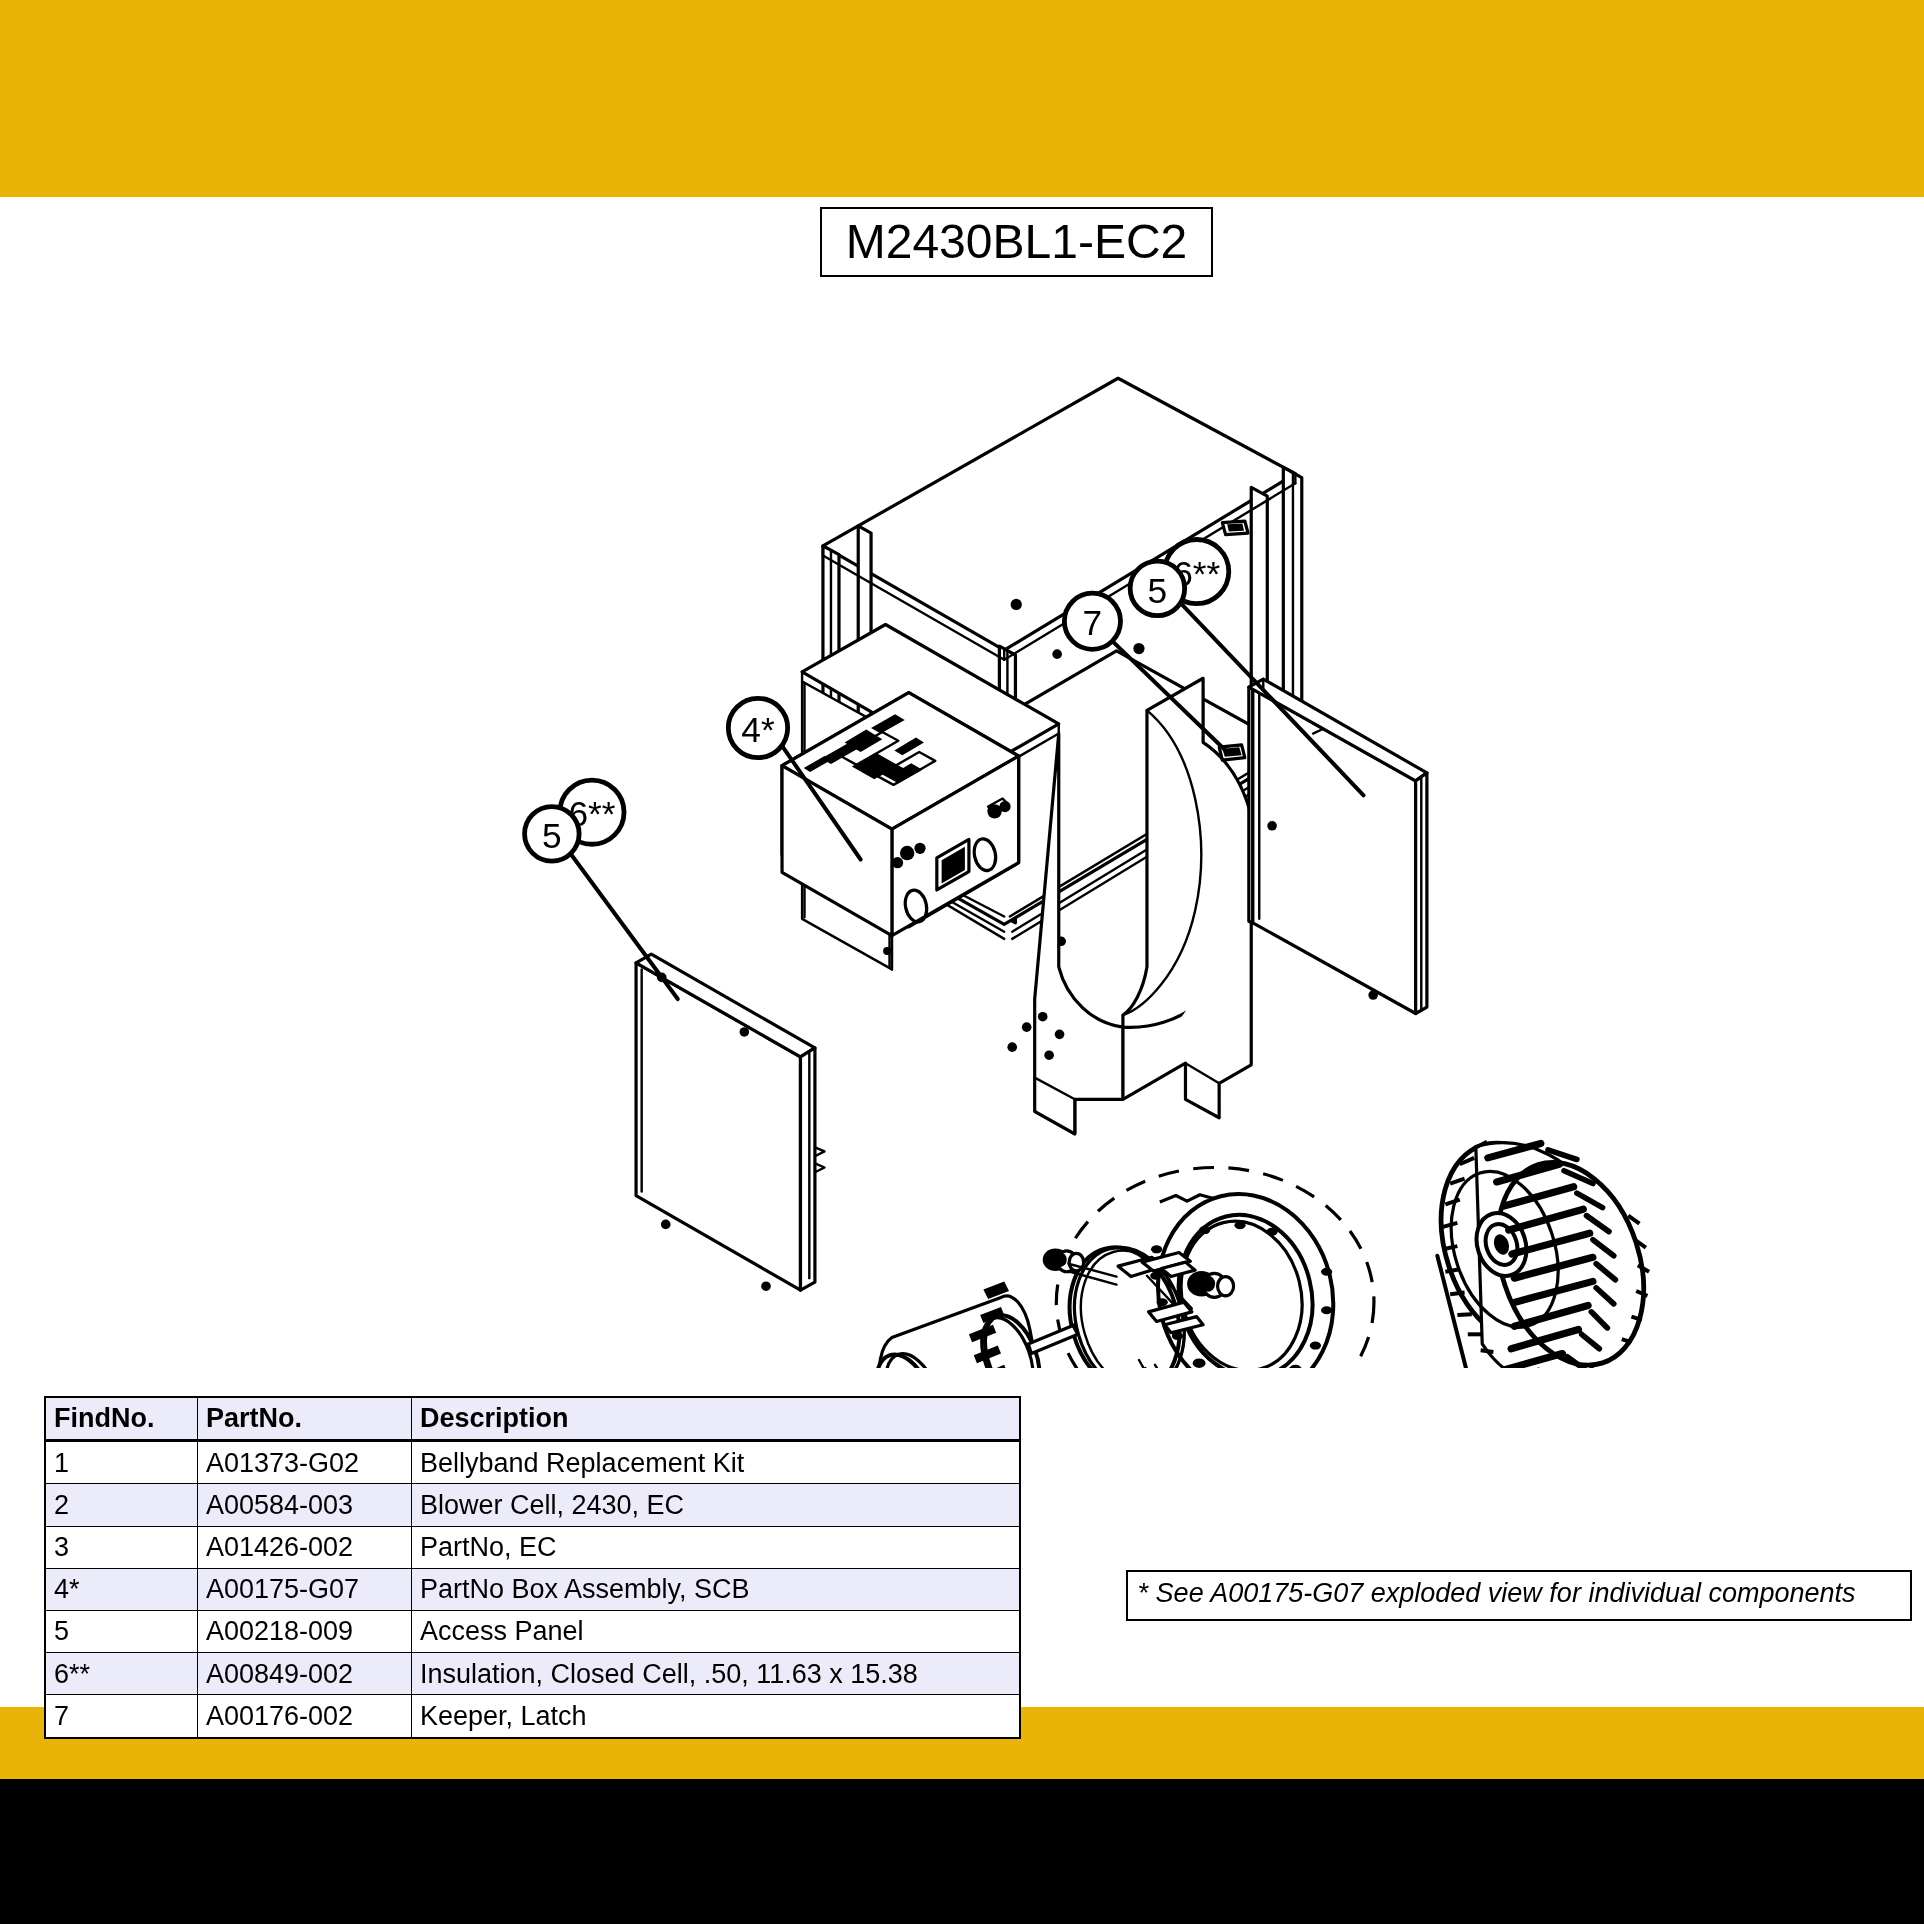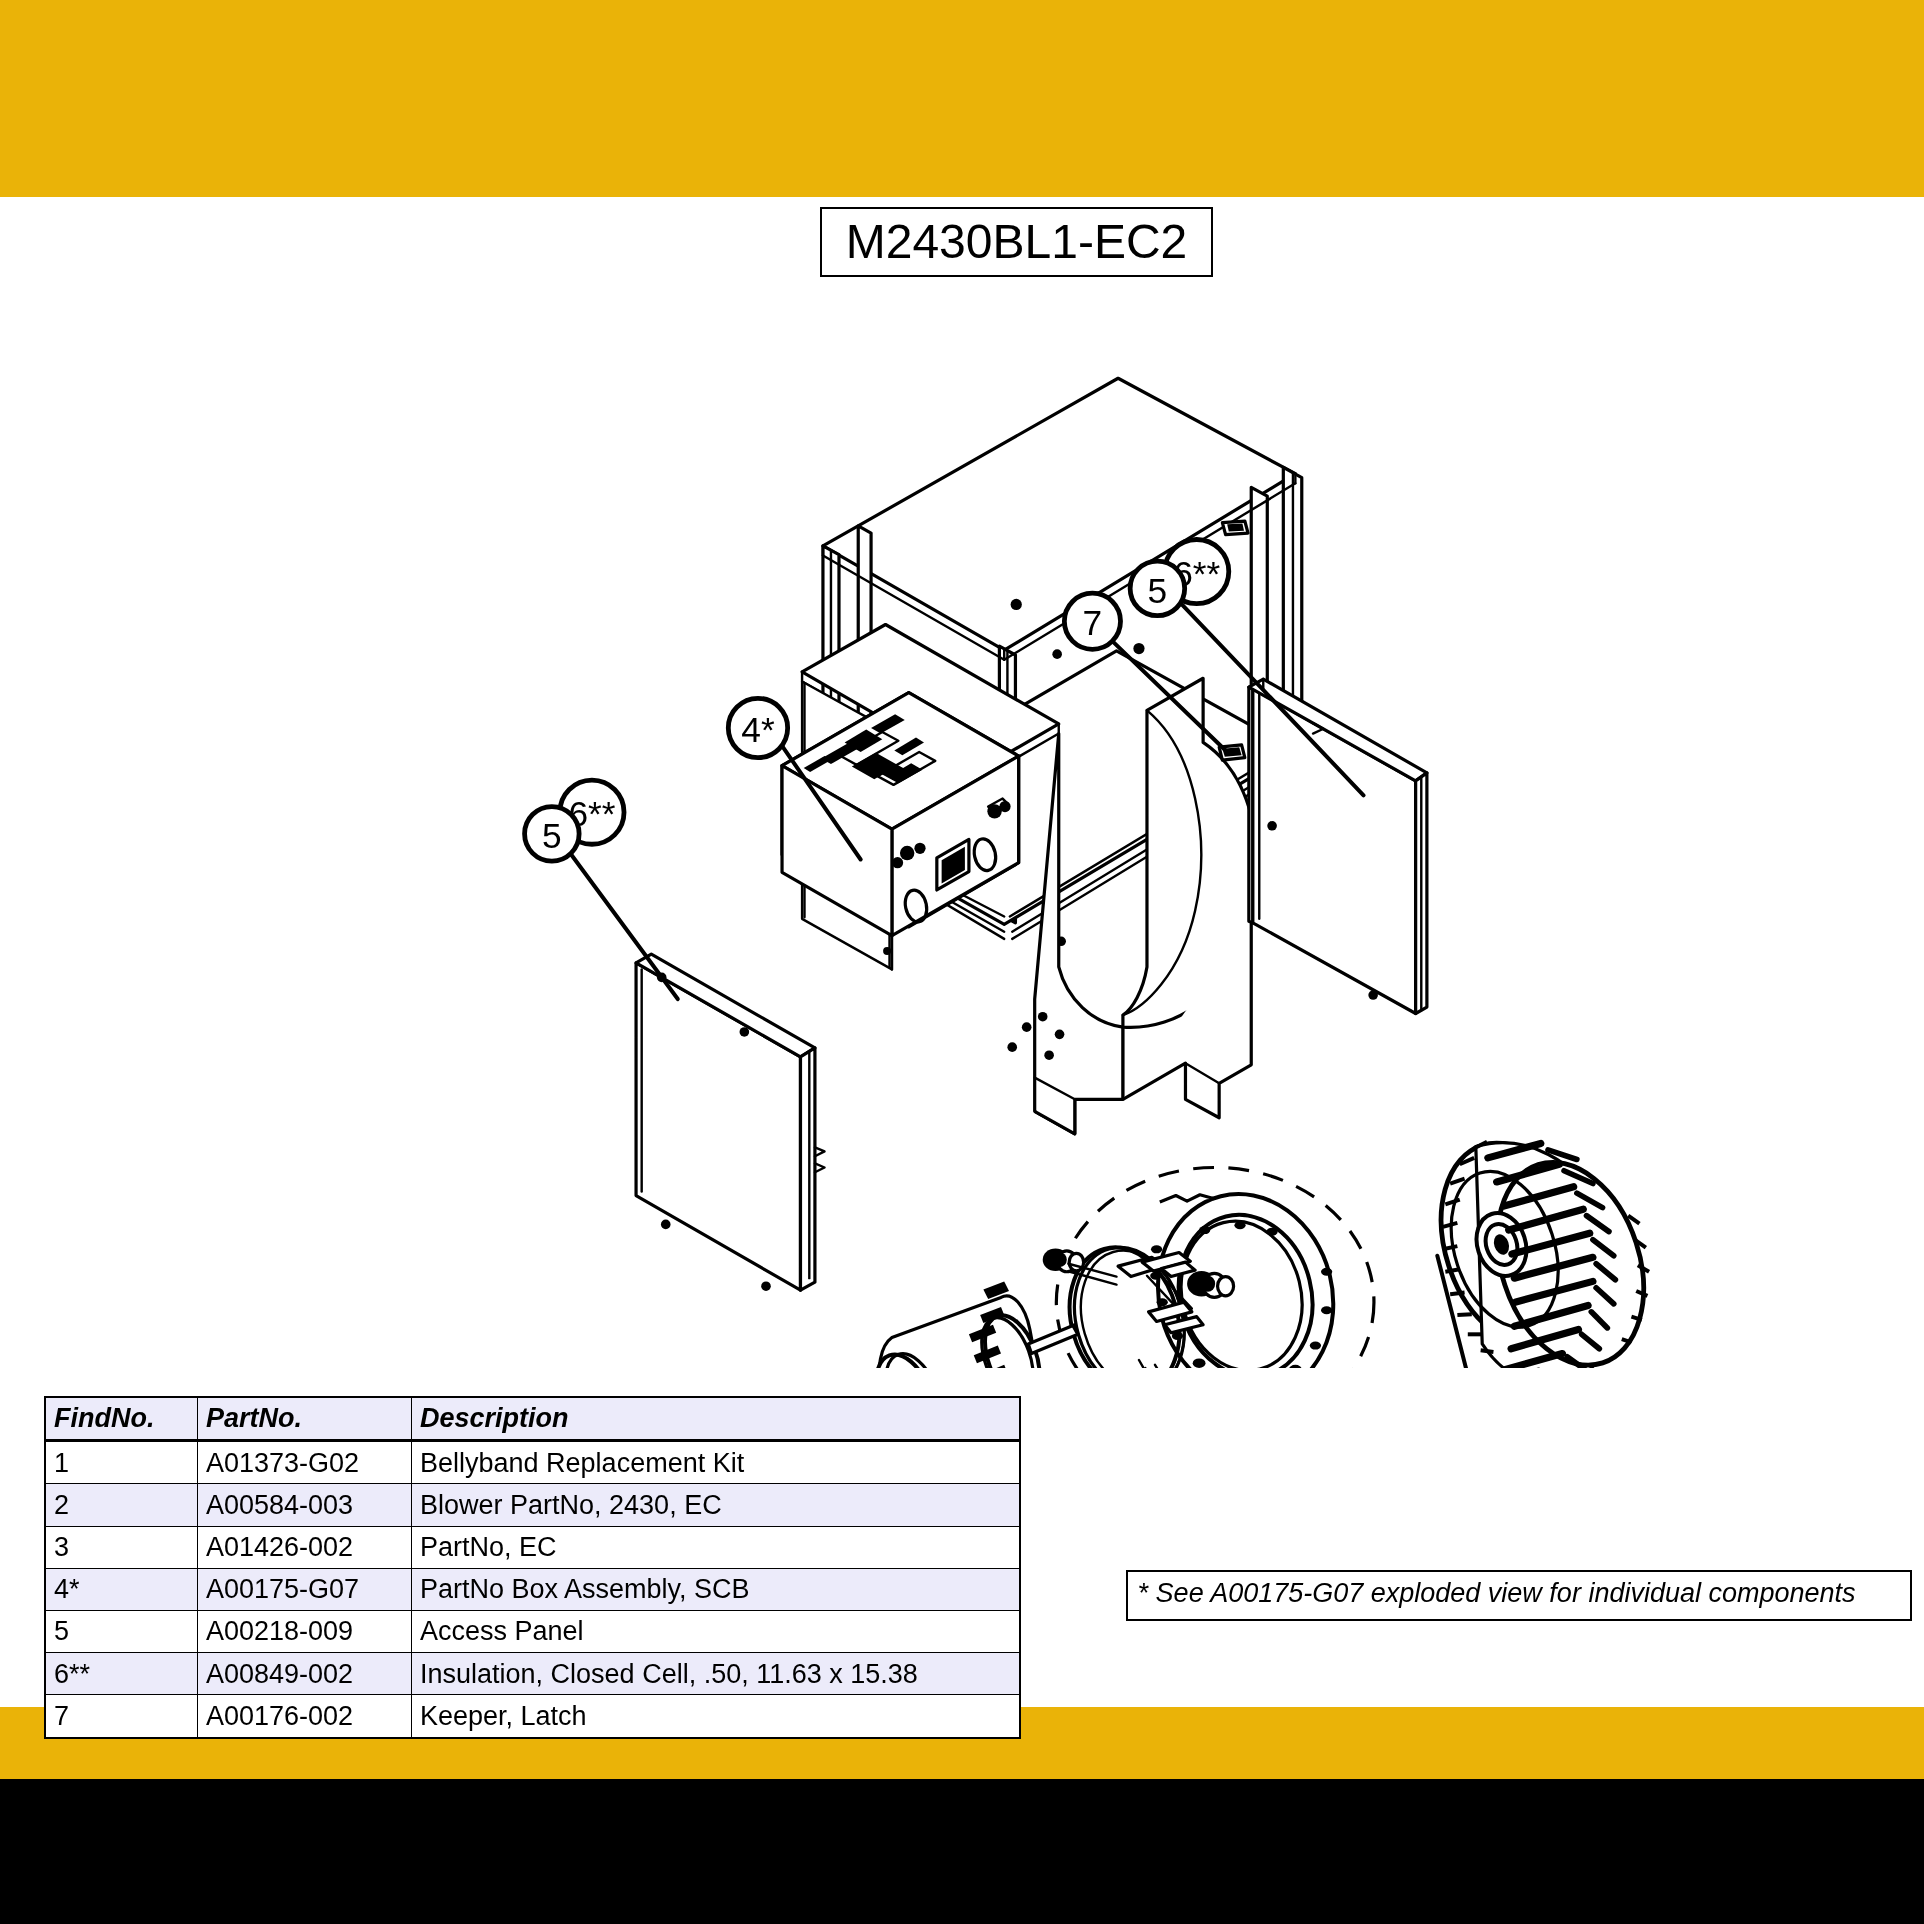--- a/index.html
+++ b/index.html
@@ -16,21 +16,21 @@
 
   
   #drawing{position:absolute;left:0;top:197px;width:1925px;height:1171px;}
   #drawing svg{display:block;}
 
   
   #parts-table{position:absolute;left:44px;top:1396px;width:977px;border-collapse:collapse;
     border:2.4px solid #000;background:#fff;}
   #parts-table td,#parts-table th{border:1.6px solid #000;padding:1.6px 8px;
     font-size:27px;color:#000;text-align:left;height:38px;line-height:1.05;white-space:nowrap;}
-  #parts-table thead th{font-weight:bold;background:#ecebfa;border-bottom:3.2px solid #000;font-style:italic;}
+  #parts-table thead th{font-weight:bold;background:#ecebfa;border-bottom:3.2px solid #000;}
   #parts-table tbody tr.alt td{background:#ecebfa;}
   #parts-table tbody tr td{background:#fff;}
   #parts-table .c-find{width:135px;}
   #parts-table .c-part{width:197px;}
 
   
   .note-box{position:absolute;border:2.4px solid #000;background:#fff;
     font-size:27px;color:#000;line-height:1.18;padding:6.4px 8px 8px 9.6px;box-sizing:border-box;font-style:italic;}
   #note-star{left:1126px;top:1570px;width:786px;height:51px;}
   #note-dstar{left:1126px;top:1636px;width:786px;height:88px;}
@@ -453,21 +453,21 @@
     </thead>
     <tbody>
       <tr>
         <td>1</td>
         <td>A01373-G02</td>
         <td>Bellyband Replacement Kit</td>
       </tr>
       <tr class="alt">
         <td>2</td>
         <td>A00584-003</td>
-        <td>Blower PartNo, 2430, EC</td>
+        <td>Blower Cell, 2430, EC</td>
       </tr>
       <tr>
         <td>3</td>
         <td>A01426-002</td>
         <td>PartNo, EC</td>
       </tr>
       <tr class="alt">
         <td>4*</td>
         <td>A00175-G07</td>
         <td>PartNo Box Assembly, SCB</td>

